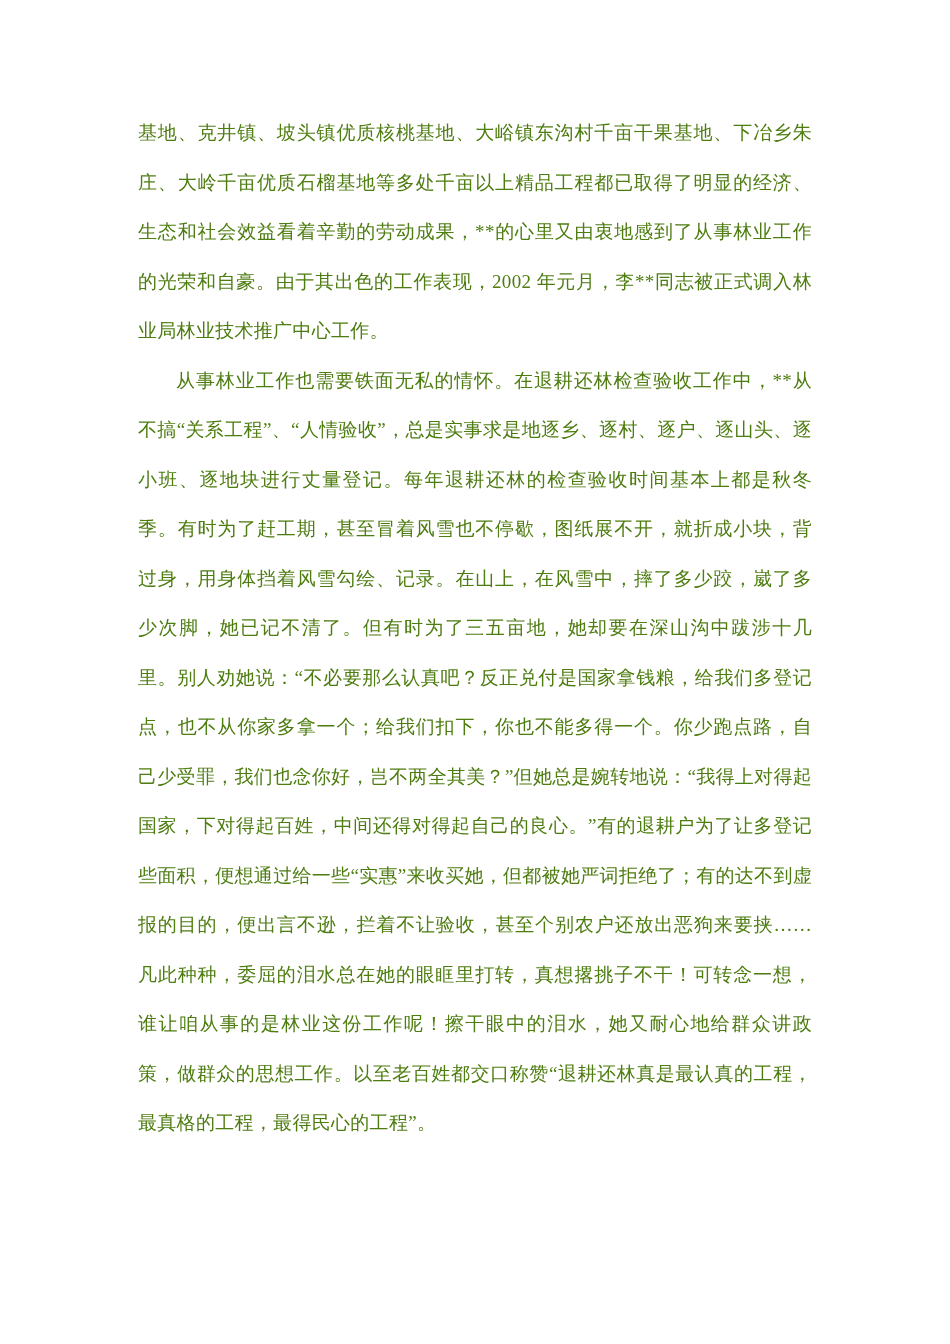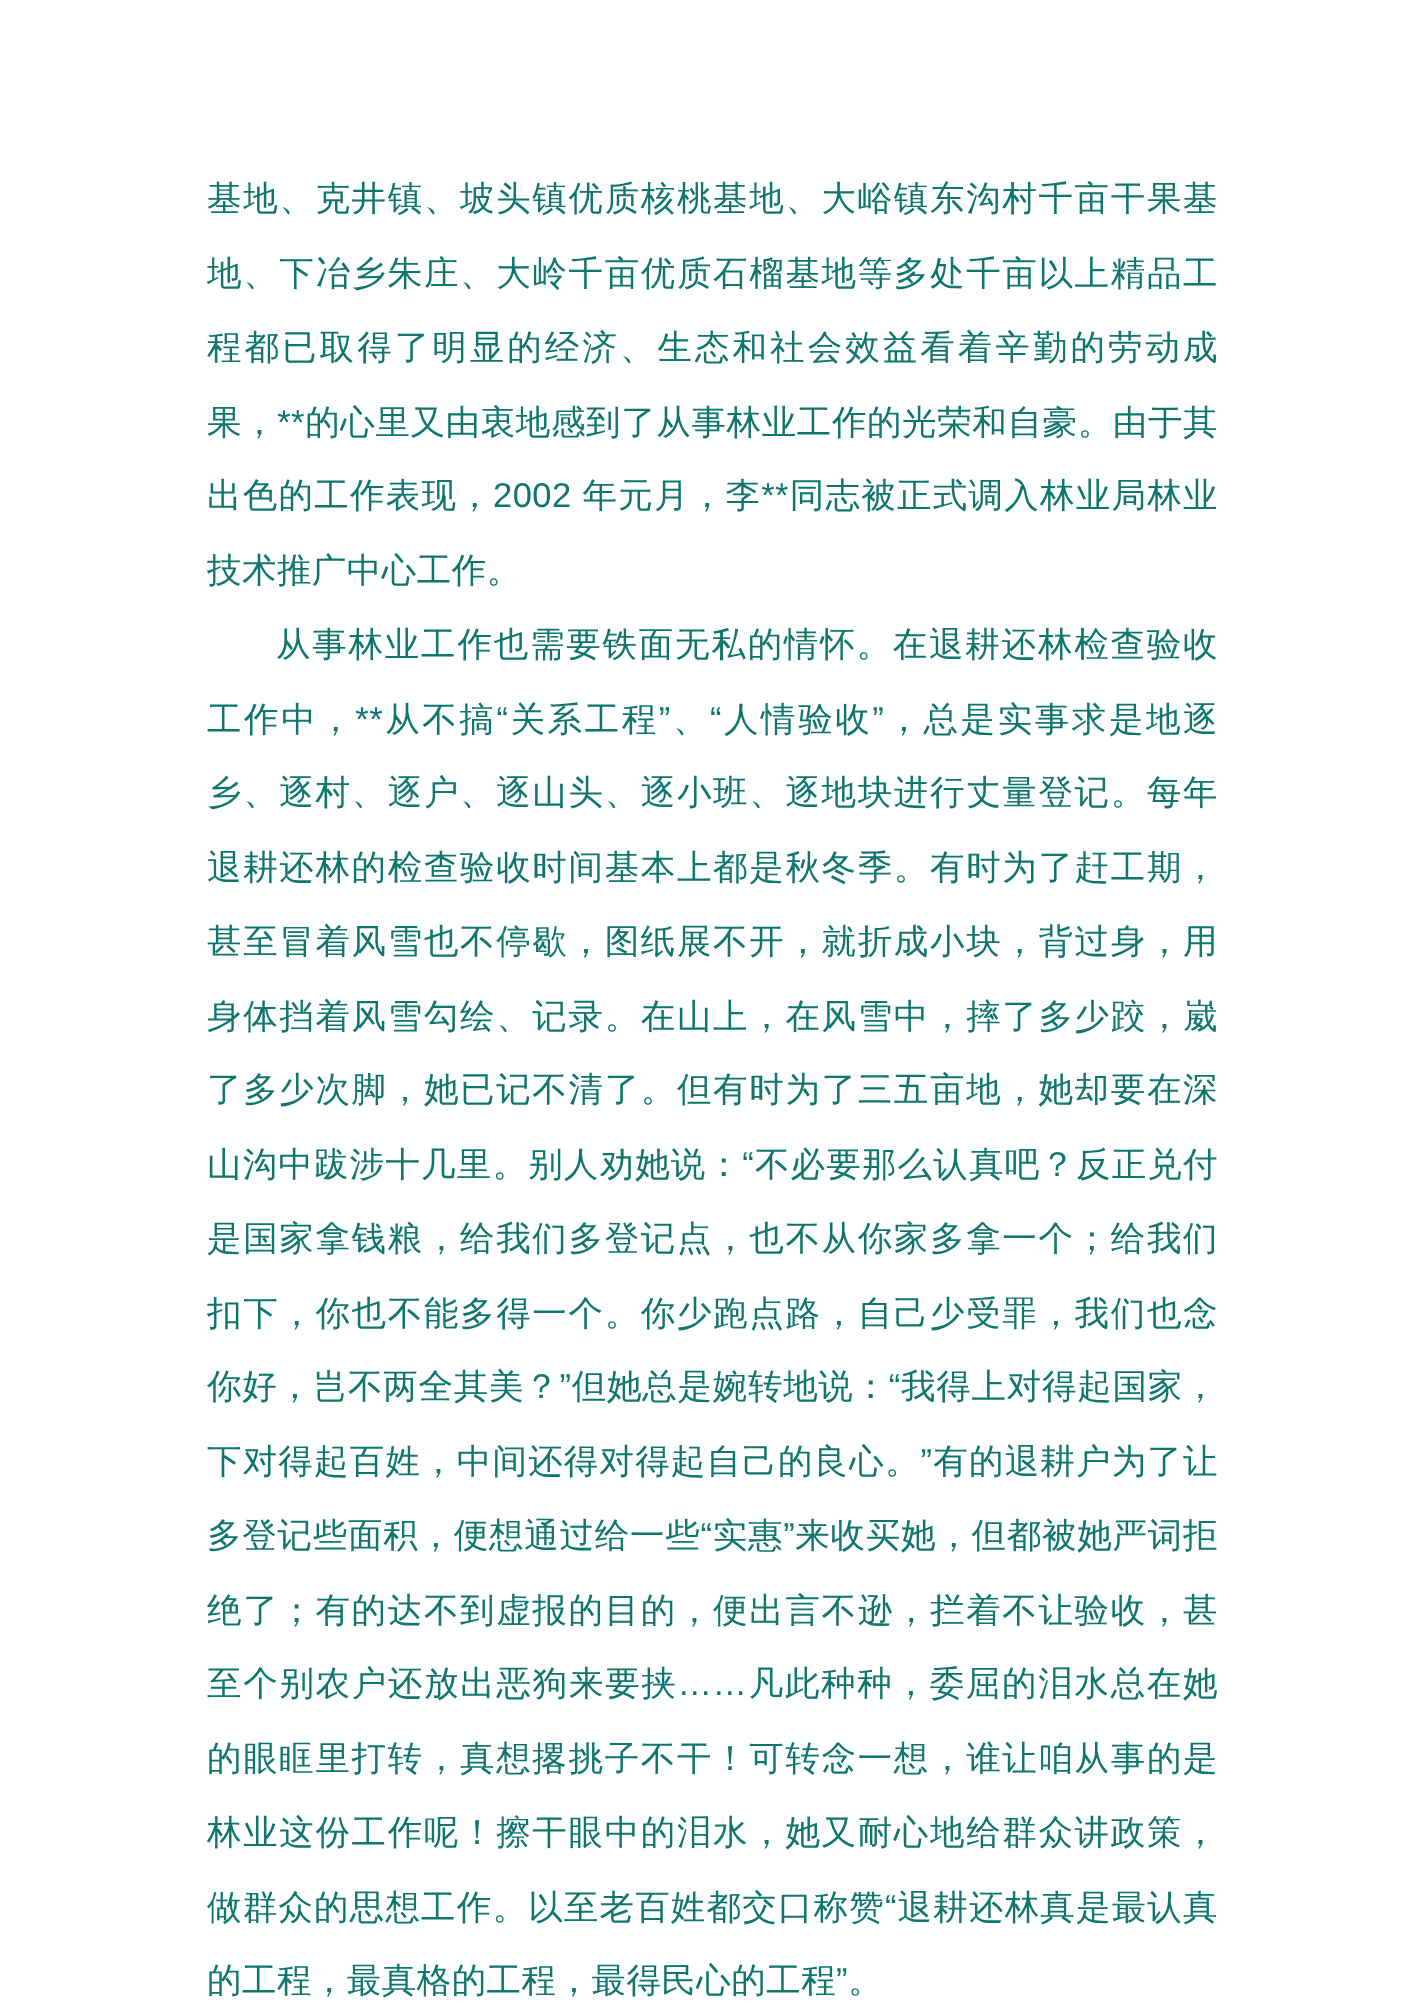--- a/index.html
+++ b/index.html
@@ -13,23 +13,23 @@
     overflow: hidden;
   }
   .page {
     box-sizing: border-box;
     width: 950px;
     height: 1344px;
     background: #ffffff;
     padding: 108px 138px 0 138px;
   }
   .para {
-    font-family: Liberation Sans, sans-serif;
-    font-size: 23px;
-    color: #0f766e;
+    font-family: Liberation Serif, serif;
+    font-size: 19px;
+    color: #4d7c0f;
     line-height: 49.5px;
     text-align: justify;
     margin: 0;
     letter-spacing: 0.3px;
   }
   .para.indent {
     text-indent: 2em;
   }
 </style>
 </head>

